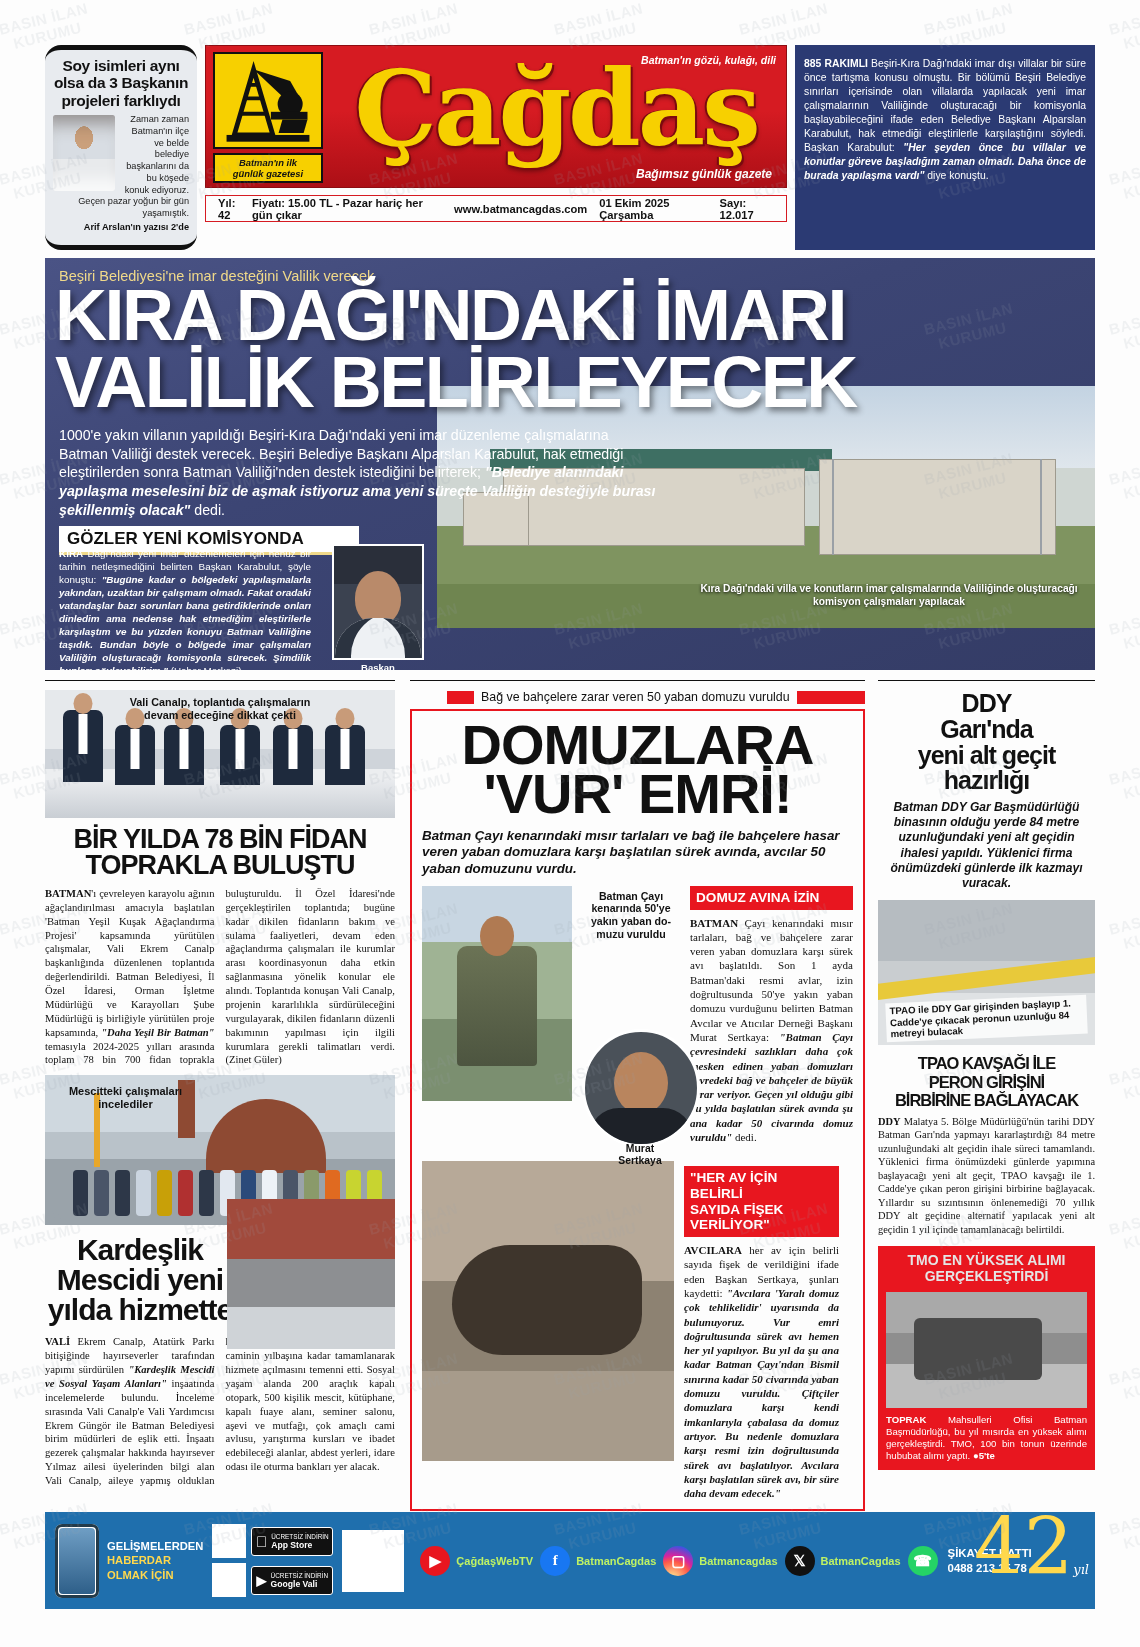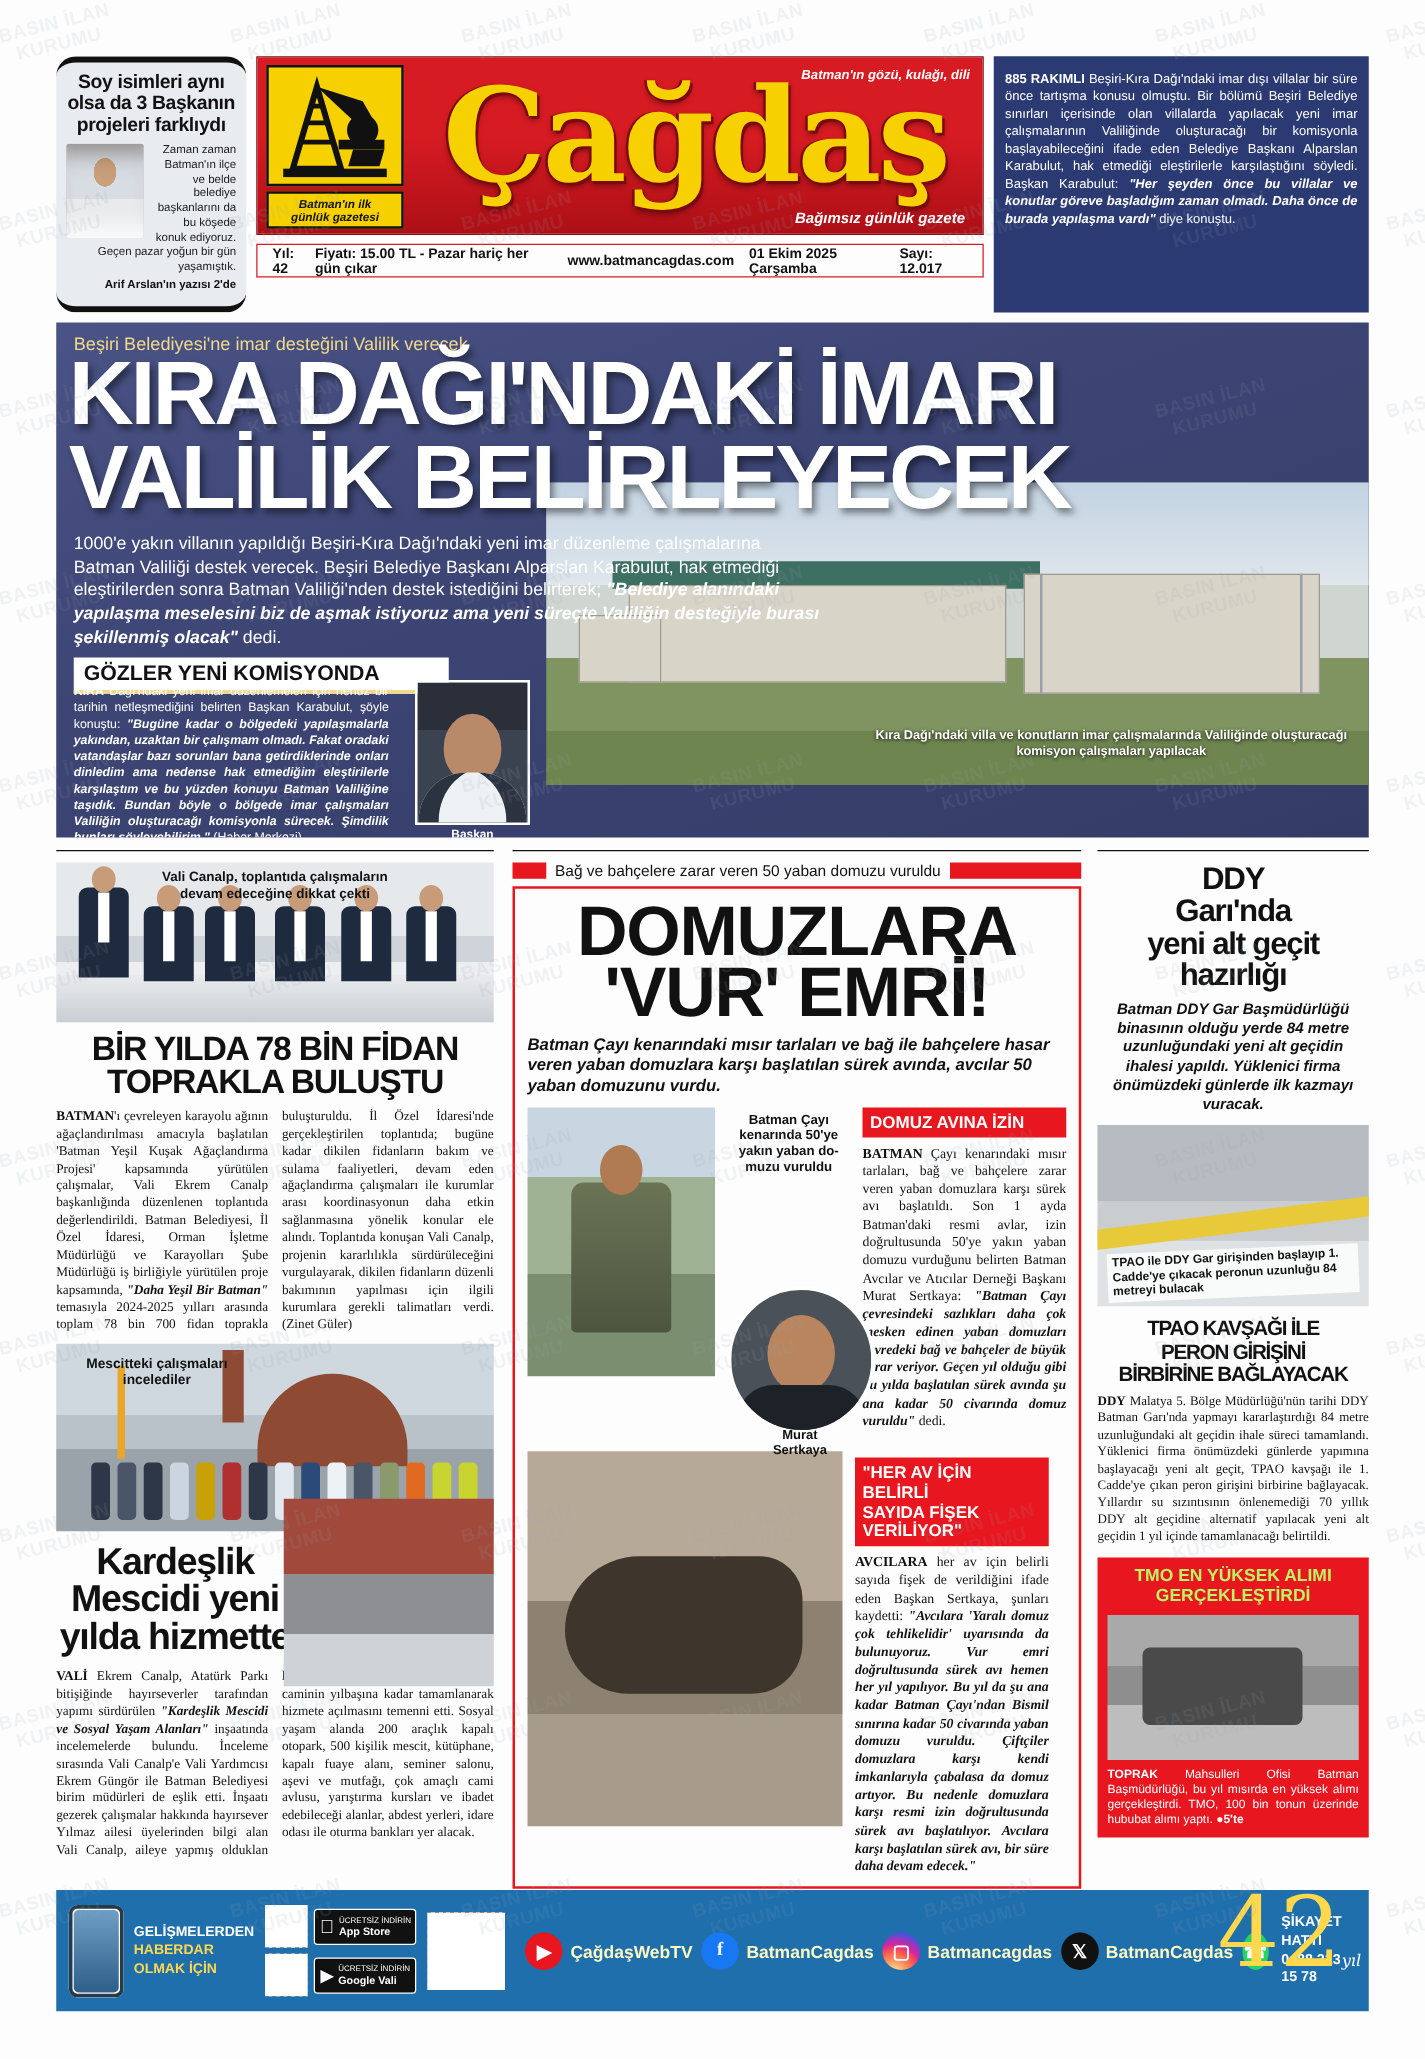--- a/index.html
+++ b/index.html
@@ -184,21 +184,21 @@
     width:145px; }
   .ppl { position:absolute; bottom:6%; width:15px; height:46px; border-radius:4px; }
 
   .hd-kardes { font-size:30px; line-height:1.0; margin-top:10px; text-align:left;
                width:190px; }
   .photo-vali { position:absolute; right:0; top:492px; width:168px; height:132px;
     background:linear-gradient(#a14a3c 0 40%, #8d8f92 40% 72%, #cfd3d7 72% 100%);
     overflow:hidden; border:0; }
 
   
-  .redlabel { display:flex; align-items:flex-start; gap:7px; margin-top:9px; }
+  .redlabel { display:flex; align-items:flex-end; gap:7px; margin-top:9px;margin-left:37px; }
   .redlabel .blk { width:27px; height:13px; background:#e8161f; }
   .redlabel .bl2 { flex:1; height:13px; background:#e8161f; }
   .redlabel span { font-size:12.4px; color:#111; white-space:nowrap; }
   .cbox { border:2px solid #e8161f; margin-top:5px; padding:9px 10px 8px;
           position:relative; height:802px; overflow:hidden; }
   .hd-dom { font-size:56px; line-height:.88; letter-spacing:-2.5px;
             text-align:left; }
   .dek2 { font-family:"Liberation Sans",sans-serif; font-style:italic;
           font-weight:700; font-size:13.4px; line-height:1.25; margin-top:9px;
           color:#111; }
@@ -244,21 +244,21 @@
   .photo-ddy { width:100%; height:145px; margin-top:9px; position:relative;
     background:linear-gradient(#b6bcc1 0 42%, #c9cdd0 42% 64%, #dfe2e4 64% 100%);
     overflow:hidden; }
   .photo-ddy .curb { position:absolute; left:-4%; top:48%; width:112%; height:16px;
     background:#e8c93a; transform:rotate(-7deg); }
   .photo-ddy .cap { position:absolute; left:8px; bottom:8px; right:8px;
     background:rgba(255,255,255,.82); font-size:9.6px; font-weight:700;
     color:#111; line-height:1.2; padding:2px 4px; transform:rotate(-2.5deg); }
   .hd-tpao { font-size:16.5px; line-height:1.1; margin-top:9px; letter-spacing:-.2px; }
   .tmobox { margin-top:10px; background:#e8161f; padding:7px 8px 8px; }
-  .tmobox h4 { color:#bef264; font-weight:700; font-size:14px; text-align:center;
+  .tmobox h4 { color:#e5e5e5; font-weight:700; font-size:14px; text-align:center;
                line-height:1.14; }
   .tmobox .ph { height:116px; margin-top:7px; position:relative; overflow:hidden;
     background:linear-gradient(#a9a9a9 0 35%, #8e8e8e 35% 62%, #bdbdbd 62% 100%); }
   .tmobox .ph .harv{position:absolute;left:14%;top:22%;width:128px;height:62px;
     background:#4a4a4a;border-radius:6px;}
   .tmobox p { color:#fff; font-size:9.6px; line-height:1.25; margin-top:6px;
               text-align:justify; }
   .tmobox b { font-weight:700; }
   .pg5 { font-weight:700; }
 
@@ -282,21 +282,21 @@
   .qr.big { width:62px; height:62px; }
   .store { width:82px; height:29px; background:#111; border:1px solid #fff;
            border-radius:3px; color:#fff; font-size:8.6px; font-weight:700;
            display:flex; align-items:center; justify-content:center; gap:4px; }
   .store .mini { font-size:6.4px; font-weight:400; display:block; }
   .f-social { display:flex; align-items:center; gap:7px; margin-left:16px; }
   .soc { display:flex; align-items:center; gap:6px; }
   .soc .ico { width:30px; height:30px; border-radius:50%; display:flex;
               align-items:center; justify-content:center; color:#fff;
               font-size:15px; font-weight:700; }
-  .soc .lbl { color:#fef9c3; font-size:14px; font-weight:600; white-space:nowrap; }
+  .soc .lbl { color:#bef264; font-size:11px; font-weight:600; white-space:nowrap; }
   .f-complaint { color:#fff; font-size:11.4px; font-weight:700; line-height:1.28;
                  margin-left:4px; }
   .f-42 { position:absolute; right:6px; top:-4px; font-family:"DejaVu Serif",serif;
           font-weight:400; font-size:78px; color:#ffd84d; line-height:1; }
   .f-42 .yil { font-size:13px; font-style:italic; color:#fff; }
 </style>
 </head>
 <body>
 
 <div class="page">

